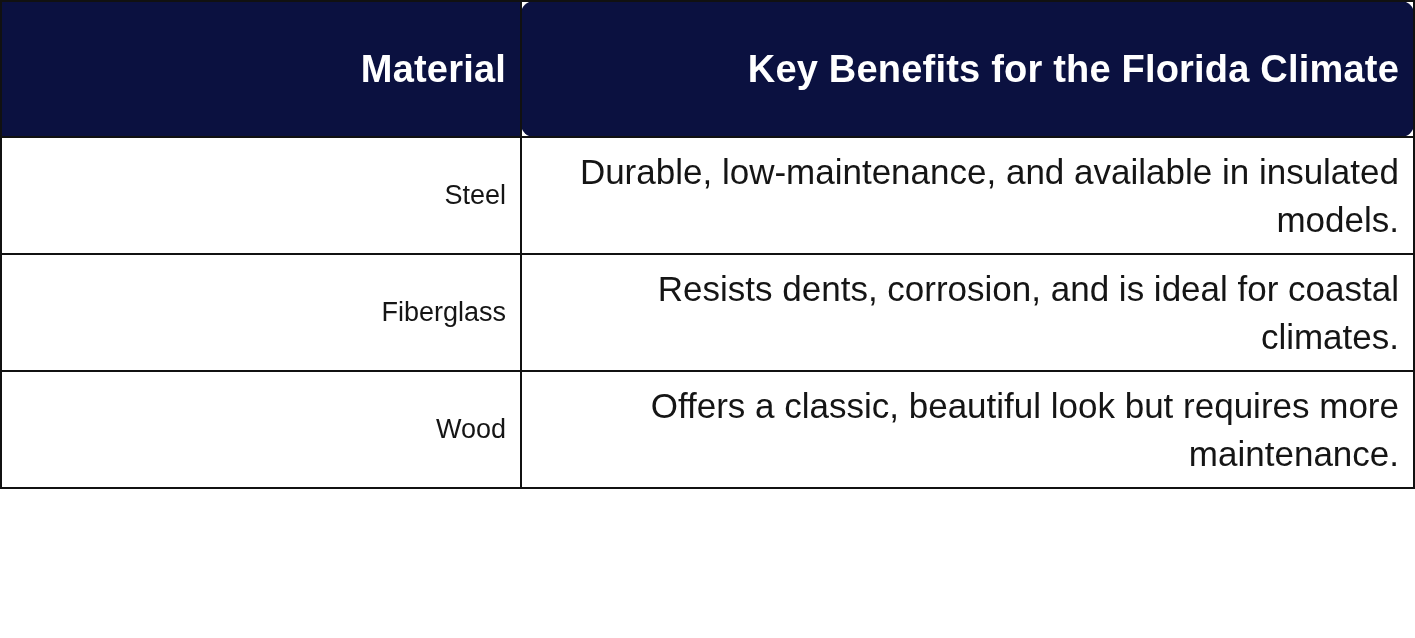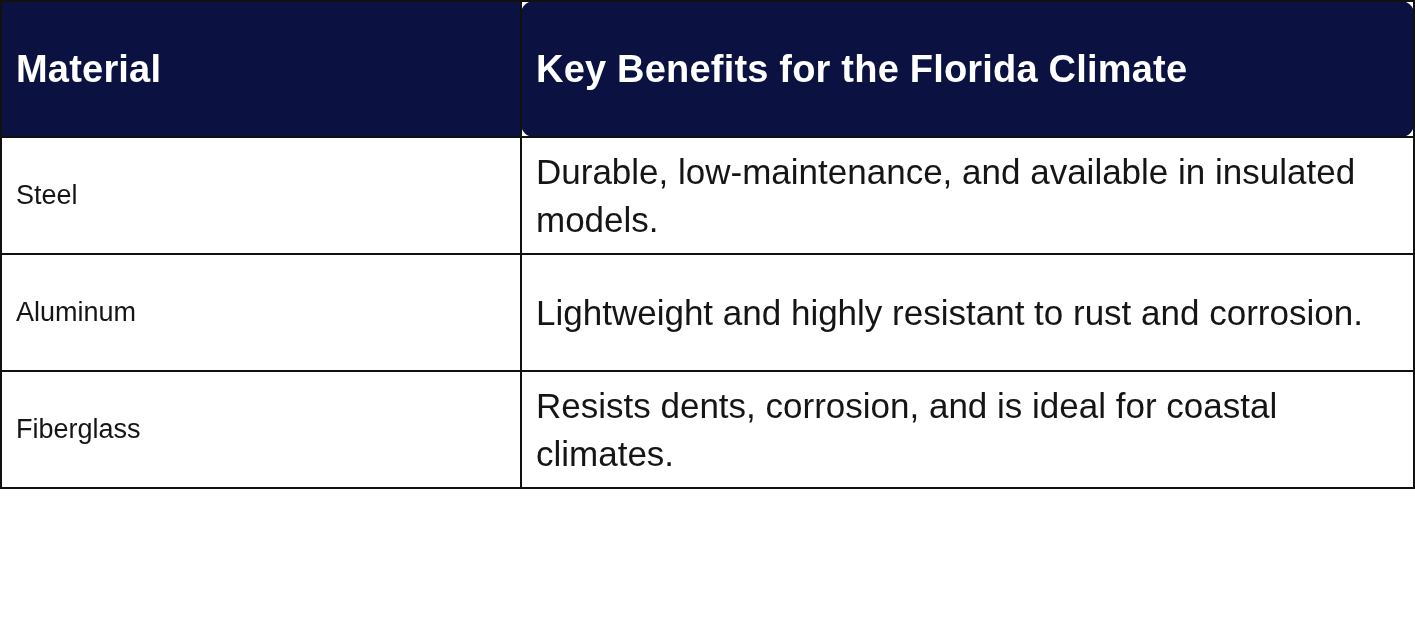--- a/index.html
+++ b/index.html
@@ -20,21 +20,21 @@
   }
   table.material-table {
     width: 1413px;
     border-collapse: collapse;
     table-layout: fixed;
     border: 2px solid #111111;
   }
   table.material-table th,
   table.material-table td {
     border: 2px solid #111111;
-    text-align: left;
+    text-align: right;
     vertical-align: middle;
     padding: 10px 14px;
     box-sizing: border-box;
   }
   col.col-material { width: 520px; }
   col.col-benefits { width: 893px; }
 
   thead th {
     background: #0b1140;
     color: #ffffff;
@@ -70,22 +70,22 @@
         <th class="header-material">Material</th>
         <th class="header-benefits">Key Benefits for the Florida Climate</th>
       </tr>
     </thead>
     <tbody>
       <tr>
         <td class="cell-material">Steel</td>
         <td class="cell-benefit">Durable, low-maintenance, and available in insulated models.</td>
       </tr>
       <tr>
-        <td class="cell-material">Aluminum</td>
-        <td class="cell-benefit">Lightweight and highly resistant to rust and corrosion.</td>
+        <td class="cell-material">Fiberglass</td>
+        <td class="cell-benefit">Resists dents, corrosion, and is ideal for coastal climates.</td>
       </tr>
       <tr>
-        <td class="cell-material">Fiberglass</td>
-        <td class="cell-benefit">Resists dents, corrosion, and is ideal for coastal climates.</td>
+        <td class="cell-material">Wood</td>
+        <td class="cell-benefit">Offers a classic, beautiful look but requires more maintenance.</td>
       </tr>
     </tbody>
   </table>
 </div>
 
 </body></html>

